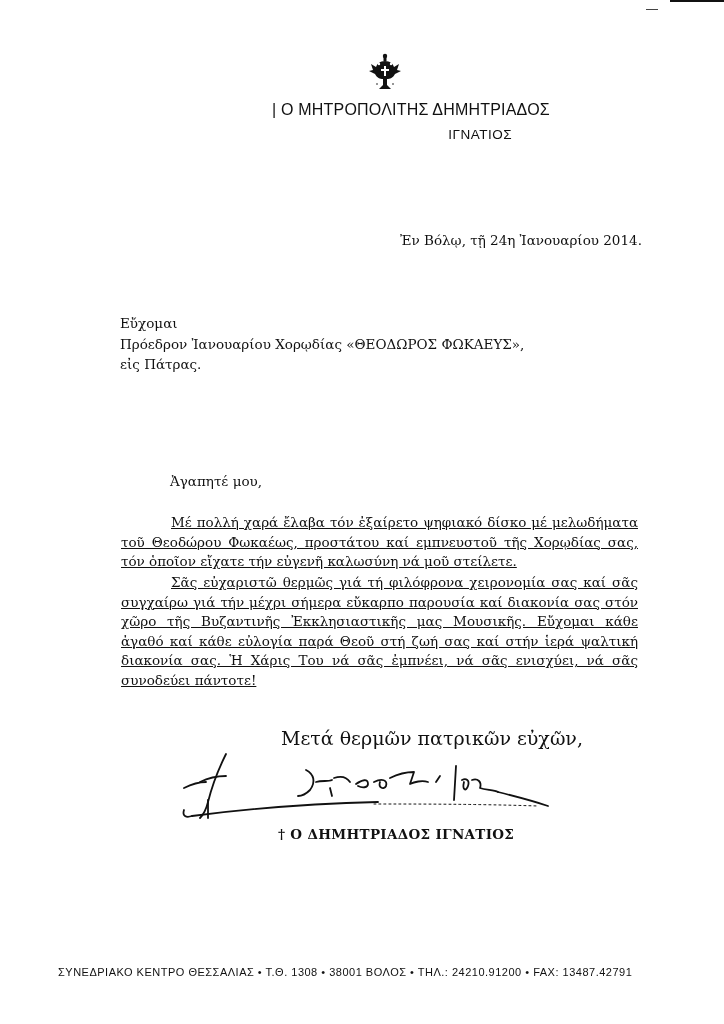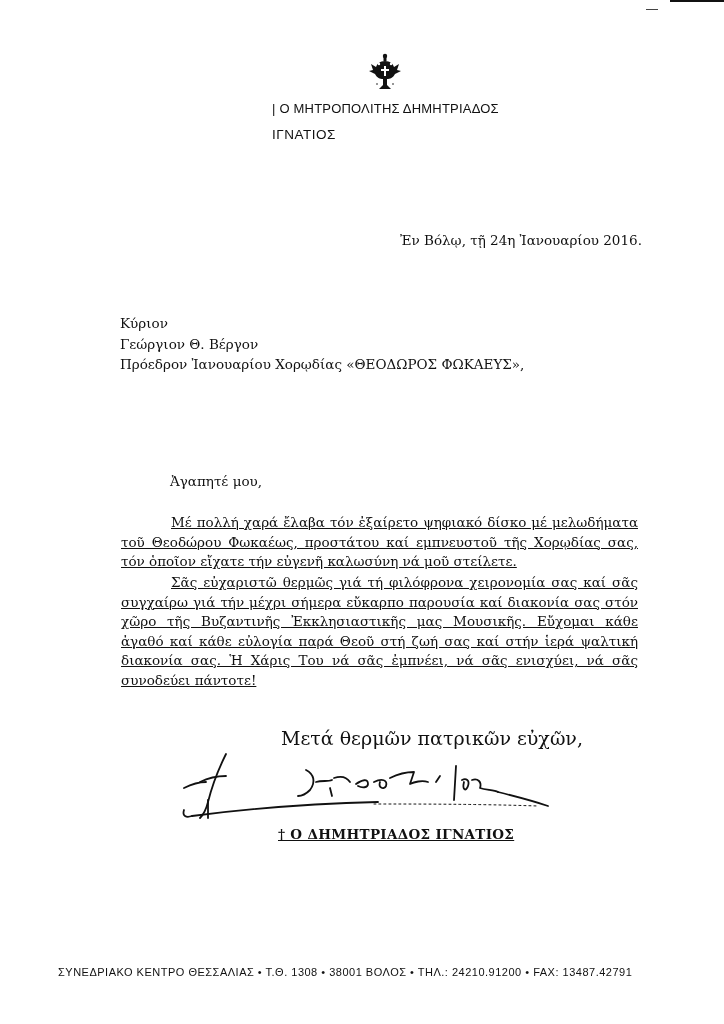--- a/index.html
+++ b/index.html
@@ -6,37 +6,37 @@
   body { width:724px; height:1024px; position:relative; overflow:hidden; color:#111; }
   .serif { font-family: "DejaVu Serif", "Liberation Serif", serif; }
   .sans { font-family: "Liberation Sans", "DejaVu Sans", sans-serif; }
   .abs { position:absolute; }
 
   #scan-mark { left:620px; top:0; width:104px; height:6px; }
   #scan-mark .bar { position:absolute; left:50px; top:0; width:54px; height:2px; background:#111; }
   #scan-mark .dash { position:absolute; left:26px; top:9px; width:12px; height:1px; background:#444; }
 
   #emblem { left:368px; top:52px; width:34px; height:40px; }
-  #header-title { left:272px; top:101px; width:240px; font-size:13px; letter-spacing:0.2px; white-space:nowrap; }
-  #header-name { left:272px; top:127px; width:240px; text-align:left; font-size:13.5px; letter-spacing:0.5px; }
+  #header-title { left:272px; top:101px; width:240px; font-size:16px; letter-spacing:0.2px; white-space:nowrap; }
+  #header-name { left:272px; top:127px; width:240px; text-align:right; font-size:13.5px; letter-spacing:0.5px; }
 
   #date-line { left:400px; top:232px; font-size:13.5px; white-space:nowrap; }
 
   #recipient { left:120px; top:313px; font-size:13.5px; line-height:20.5px; }
   #recipient div { white-space:nowrap; }
 
   #salutation { left:170px; top:473px; font-size:13.5px; }
 
   .para { left:121px; width:517px; font-size:13.5px; line-height:19.5px; text-align:justify; text-indent:50px;text-decoration:underline; }
   #para-1 { top:513px; }
   #para-2 { top:573px; }
 
   #closing { left:281px; top:727px; font-size:19px; }
   #signature { left:178px; top:752px; width:372px; height:68px; }
-  #signer { left:278px; top:826px; font-size:13.5px; font-weight:bold; letter-spacing:0.3px; white-space:nowrap;text-decoration:underline; }
+  #signer { left:278px; top:826px; font-size:13.5px; font-weight:bold; letter-spacing:0.3px; white-space:nowrap; }
 
   #footer { left:58px; top:966px; font-size:11px; letter-spacing:0.5px; white-space:nowrap; }
 </style>
 </head>
 <body>
 
 <div id="scan-mark" class="abs">
   <div class="bar"></div>
   <div class="dash"></div>
 </div>
@@ -51,26 +51,26 @@
     <rect x="16" y="14" width="2" height="10" fill="#fff"></rect>
     <rect x="13" y="17" width="8" height="2" fill="#fff"></rect>
     <circle cx="9" cy="32" r="0.8" fill="#111"></circle>
     <circle cx="25" cy="32" r="0.8" fill="#111"></circle>
   </svg>
 </div>
 
 <div id="header-title" class="abs sans">| Ο ΜΗΤΡΟΠΟΛΙΤΗΣ ΔΗΜΗΤΡΙΑΔΟΣ</div>
 <div id="header-name" class="abs sans">ΙΓΝΑΤΙΟΣ</div>
 
-<div id="date-line" class="abs serif">Ἐν Βόλῳ, τῇ 24η Ἰανουαρίου 2016.</div>
+<div id="date-line" class="abs serif">Ἐν Βόλῳ, τῇ 24η Ἰανουαρίου 2014.</div>
 
 <div id="recipient" class="abs serif">
-  <div>Κύριον</div>
-  <div>Γεώργιον Θ. Βέργον</div>
+  <div>Εὔχομαι</div>
   <div>Πρόεδρον Ἰανουαρίου Χορῳδίας «ΘΕΟΔΩΡΟΣ ΦΩΚΑΕΥΣ»,</div>
+  <div>εἰς Πάτρας.</div>
 </div>
 
 <div id="salutation" class="abs serif">Ἀγαπητέ μου,</div>
 
 <div id="para-1" class="abs serif para">Μέ πολλή χαρά ἔλαβα τόν ἐξαίρετο ψηφιακό δίσκο μέ μελωδήματα τοῦ Θεοδώρου Φωκαέως, προστάτου καί εμπνευστοῦ τῆς Χορῳδίας σας, τόν ὁποῖον εἴχατε τήν εὐγενῆ καλωσύνη νά μοῦ στείλετε.</div>
 <div id="para-2" class="abs serif para">Σᾶς εὐχαριστῶ θερμῶς γιά τή φιλόφρονα χειρονομία σας καί σᾶς συγχαίρω γιά τήν μέχρι σήμερα εὔκαρπο παρουσία καί διακονία σας στόν χῶρο τῆς Βυζαντινῆς Ἐκκλησιαστικῆς μας Μουσικῆς. Εὔχομαι κάθε ἀγαθό καί κάθε εὐλογία παρά Θεοῦ στή ζωή σας καί στήν ἱερά ψαλτική διακονία σας. Ἡ Χάρις Του νά σᾶς ἐμπνέει, νά σᾶς ενισχύει, νά σᾶς συνοδεύει πάντοτε!</div>
 
 <div id="closing" class="abs serif">Μετά θερμῶν πατρικῶν εὐχῶν,</div>
 
 <div id="signature" class="abs">

